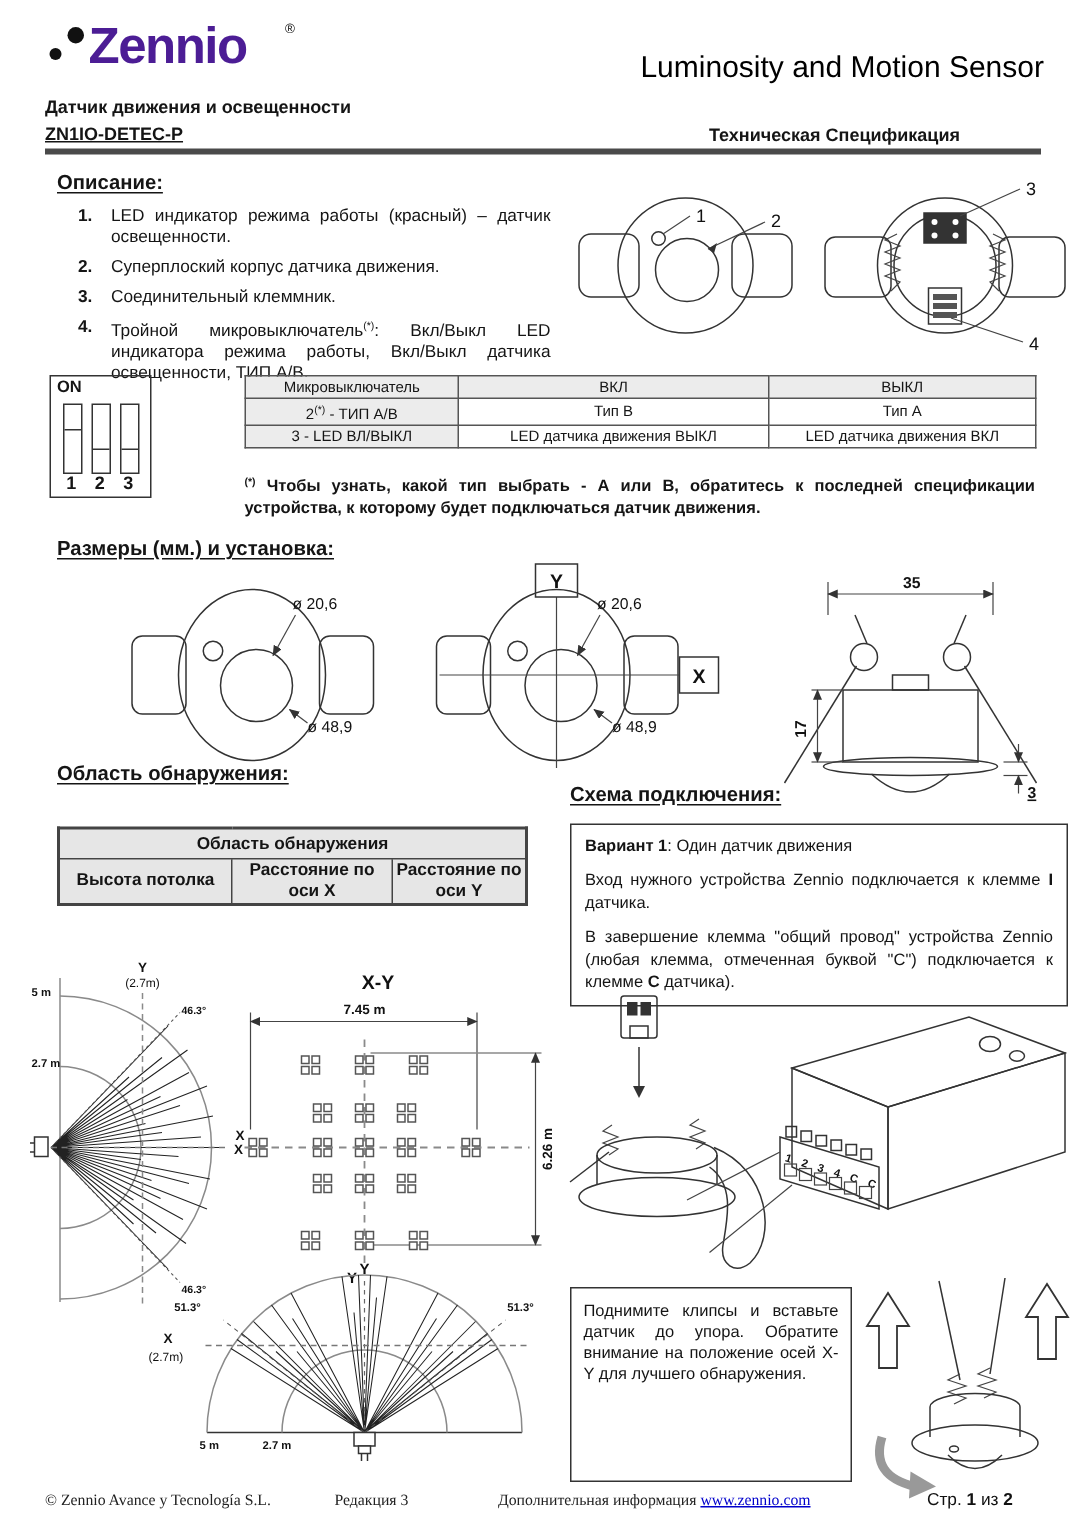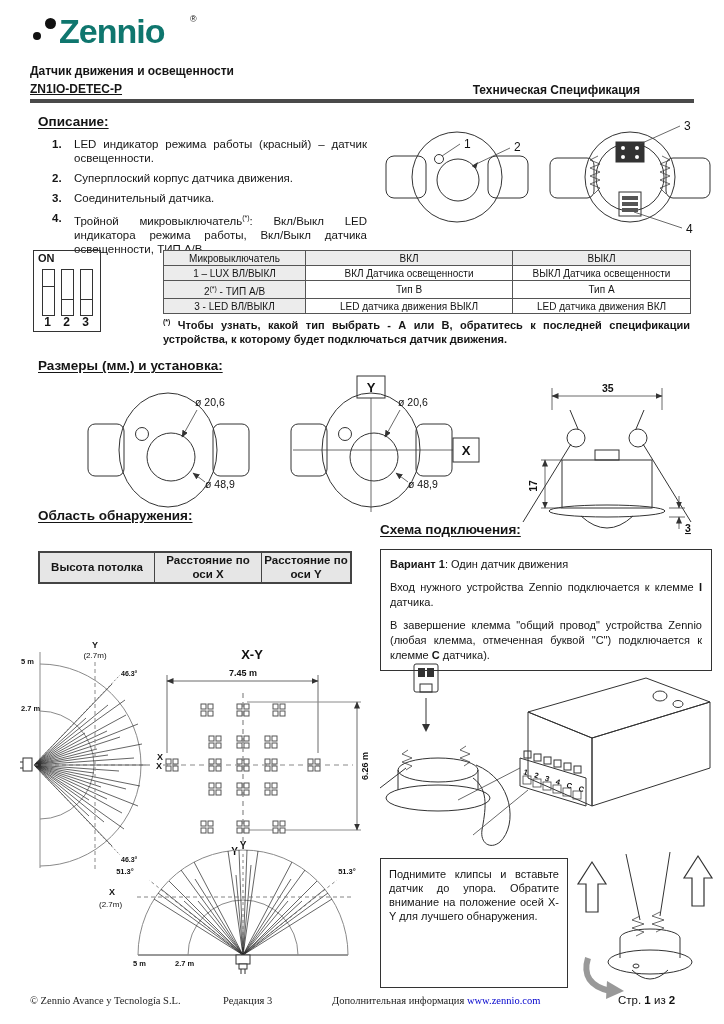--- a/index.html
+++ b/index.html
@@ -2,21 +2,21 @@
 <html><head>
 <meta charset="utf-8">
 <style>
   html,body{margin:0;padding:0;background:#888;}
   .page{position:relative;width:724px;height:1024px;background:#ffffff;overflow:hidden;
         font-family:"Liberation Sans",sans-serif;color:#151515;}
   
   .logo{position:absolute;left:30px;top:12px;width:190px;height:48px;}
   .logo-dot-a{position:absolute;left:15px;top:6px;width:11px;height:11px;border-radius:50%;background:#111;}
   .logo-dot-b{position:absolute;left:3px;top:20px;width:8px;height:8px;border-radius:50%;background:#111;}
-  .logo-text{position:absolute;left:29px;top:0px;font-size:34px;font-weight:bold;letter-spacing:-1px;color:#0f766e;}
+  .logo-text{position:absolute;left:29px;top:0px;font-size:34px;font-weight:bold;letter-spacing:-1px;color:#4c1d95;}
   .logo-reg{position:absolute;left:160px;top:2px;font-size:9px;color:#111;}
   .title-en{position:absolute;right:28px;top:34px;font-size:20px;color:#000;}
   .sub-left1{position:absolute;left:30px;top:64px;font-size:12px;font-weight:bold;}
   .sub-left2{position:absolute;left:30px;top:82px;font-size:12px;font-weight:bold;text-decoration:underline;}
   .sub-right{position:absolute;right:84px;top:83px;font-size:12px;font-weight:bold;}
   .rule{position:absolute;left:30px;top:99px;width:664px;height:4px;background:#4a4a4a;}
   
   .sec-h{position:absolute;font-size:13.5px;font-weight:bold;text-decoration:underline;text-underline-offset:2px;}
   
   .desc-list{position:absolute;left:52px;top:137px;width:315px;}
@@ -52,51 +52,52 @@
   
   svg{position:absolute;overflow:visible;}
   svg *{vector-effect:none;}
   svg text{font-family:"Liberation Sans",sans-serif;fill:#111;}
   .ln{stroke:#333;fill:none;stroke-width:1;}
   .thin{stroke:#444;fill:none;stroke-width:0.8;}
   .gray{stroke:#8a8a8a;fill:none;stroke-width:1;}
   
   .f-ser{position:absolute;top:995px;font-family:"Liberation Serif",serif;font-size:10.5px;color:#222;}
   .f-page{position:absolute;top:994px;left:618px;font-size:11.5px;color:#111;}
-  .f-link{color:#0000cc;cursor:pointer;}
+  .f-link{color:#0000cc;text-decoration:underline;cursor:pointer;}
 </style>
 </head>
 <body>
 
 <div class="page">
 
   <div class="logo">
     <span class="logo-dot-a"></span>
     <span class="logo-dot-b"></span>
     <span class="logo-text">Zennio</span>
     <span class="logo-reg">®</span>
   </div>
+  <div class="title-en">Luminosity and Motion Sensor</div>
   <div class="sub-left1">Датчик движения и освещенности</div>
   <div class="sub-left2">ZN1IO-DETEC-P</div>
   <div class="sub-right">Техническая Спецификация</div>
   <div class="rule"></div>
 
   <div class="sec-h" style="left:38px;top:114px;">Описание:</div>
   <div class="desc-list">
     <div class="li">
       <span class="num">1.</span>
       <span class="txt">LED индикатор режима работы (красный) – датчик освещенности.</span>
     </div>
     <div class="li">
       <span class="num">2.</span>
       <span class="txt">Суперплоский корпус датчика движения.</span>
     </div>
     <div class="li">
       <span class="num">3.</span>
-      <span class="txt">Соединительный датчика.</span>
+      <span class="txt">Соединительный клеммник.</span>
     </div>
     <div class="li">
       <span class="num">4.</span>
       <span class="txt"><span>Тройной микровыключатель</span><sup>(*)</sup><span>: Вкл/Выкл LED индикатора режима работы, Вкл/Выкл датчика освещенности, ТИП А/В.</span></span>
     </div>
   </div>
 
   <svg style="left:382px;top:108px;" width="332" height="138" viewBox="0 0 332 138">
 
     <rect class="ln" x="4" y="48" width="40" height="42" rx="8"></rect>
@@ -146,25 +147,20 @@
     <div class="sw-num" style="left:26px;">2</div>
     <div class="sw-num" style="left:45px;">3</div>
   </div>
 
   <table class="sw-table">
     <tbody>
         <tr>
       <th style="width:135px;">Микровыключатель</th>
       <th style="width:200px;">ВКЛ</th>
       <th>ВЫКЛ</th>
-    </tr>
-    <tr>
-      <td class="rowname">1 – LUX ВЛ/ВЫКЛ</td>
-      <td>ВКЛ Датчика освещенности</td>
-      <td>ВЫКЛ Датчика освещенности</td>
     </tr>
     <tr>
       <td class="rowname"><span>2</span><sup>(*)</sup><span> - ТИП А/В</span></td>
       <td>Тип В</td>
       <td>Тип А</td>
     </tr>
     <tr>
       <td class="rowname">3 - LED ВЛ/ВЫКЛ</td>
       <td>LED датчика движения ВЫКЛ</td>
       <td>LED датчика движения ВКЛ</td>
@@ -229,20 +225,23 @@
     <line class="thin" x1="634" y1="134" x2="650" y2="134"></line>
     <line class="thin" x1="634" y1="143" x2="650" y2="143"></line>
     <line class="thin" x1="644" y1="122" x2="644" y2="134" marker-end="url(#arA)"></line>
     <line class="thin" x1="644" y1="155" x2="644" y2="143" marker-end="url(#arA)"></line>
     <text x="650" y="158" font-size="10.5" font-weight="bold" text-decoration="underline">3</text>
   </svg>
 
   <div class="sec-h" style="left:38px;top:508px;">Область обнаружения:</div>
   <table class="det-table">
     <tbody>
+        <tr>
+          <td colspan="3" class="title">Область обнаружения</td>
+        </tr>
     <tr>
       <th style="width:110px;">Высота потолка</th>
       <th style="width:102px;">Расстояние по оси X</th>
       <th>Расстояние по оси Y</th>
     </tr>
   </tbody>
     </table>
 
   <svg style="left:20px;top:640px;" width="150" height="235" viewBox="0 0 150 235">
     <line class="gray" x1="20" y1="12" x2="20" y2="228"></line>

